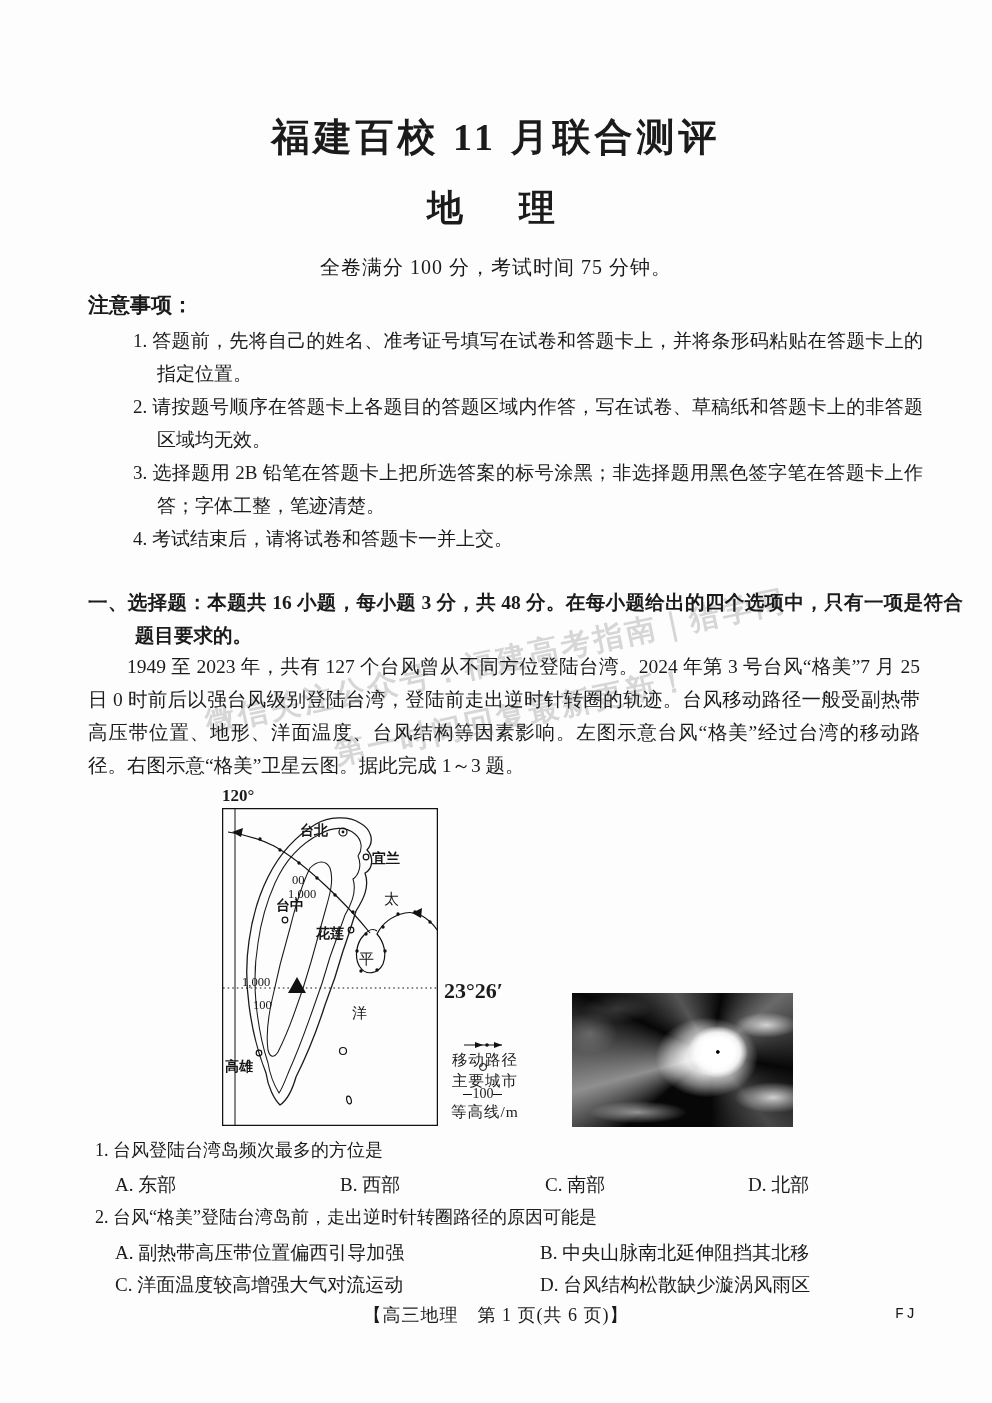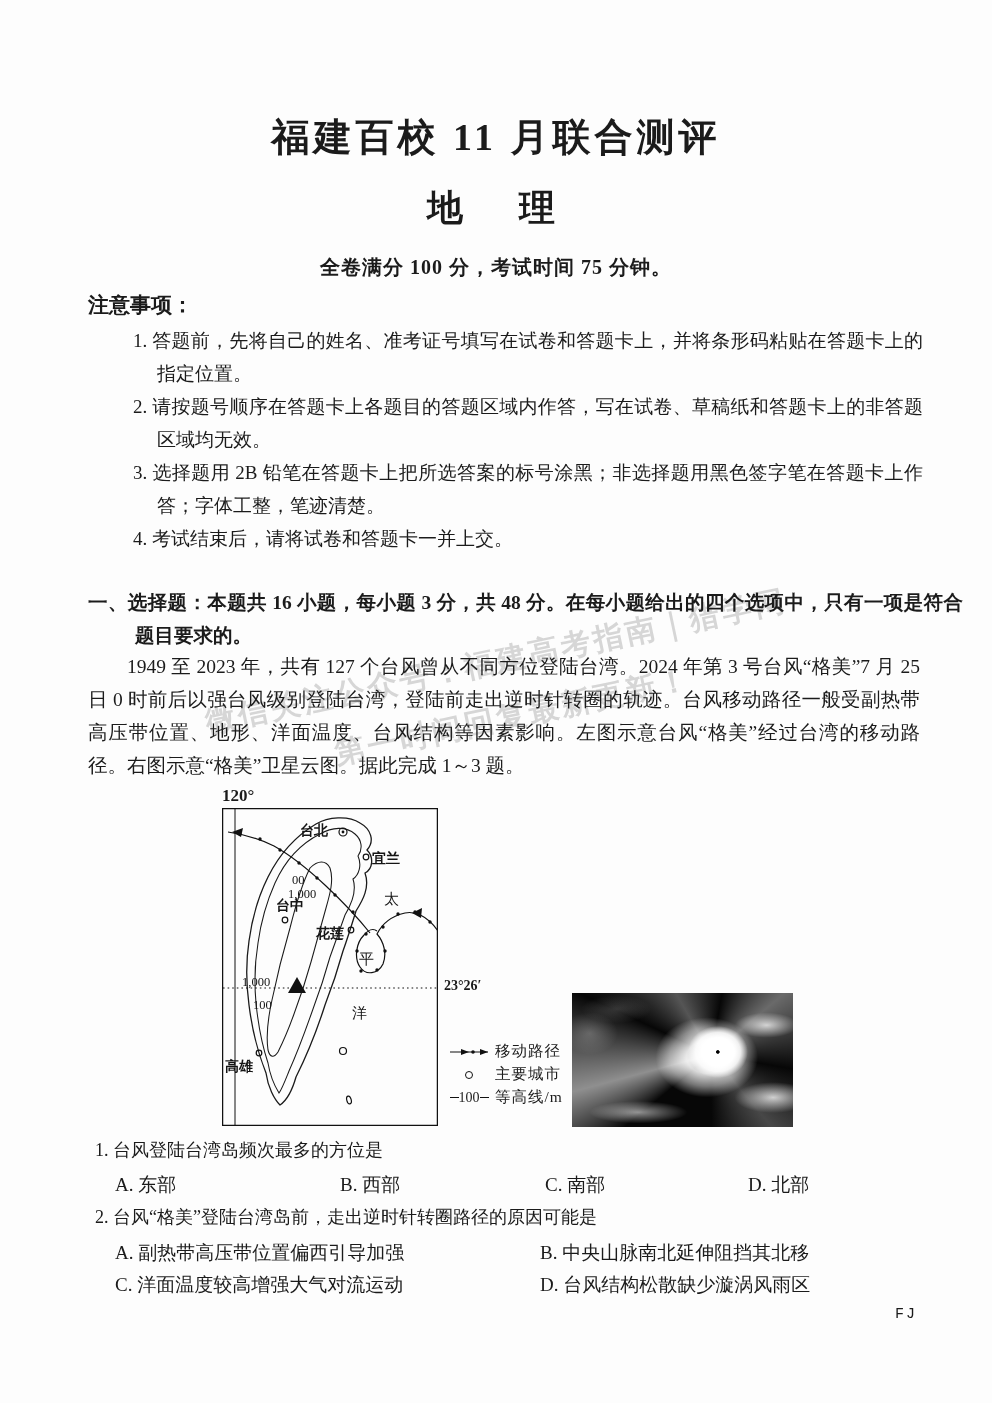--- a/index.html
+++ b/index.html
@@ -4,39 +4,39 @@
 <style>
   html,body{margin:0;padding:0;background:#ffffff;}
   .page{
     position:relative;width:992px;height:1403px;background:#fdfdfd;
     font-family:"Liberation Serif","DejaVu Serif",serif;color:#1b1b1b;overflow:hidden;
   }
   .abs{position:absolute;}
   .center{left:0;width:992px;text-align:center;}
   .doc-title{top:112px;font-size:38px;font-weight:bold;letter-spacing:4px;}
   .doc-subject{top:184px;font-size:36px;font-weight:bold;letter-spacing:10px;}
-  .exam-info{top:254px;font-size:20px;letter-spacing:1px;font-weight:bold;}
+  .exam-info{top:254px;font-size:20px;letter-spacing:1px;}
   .notice-heading{left:88px;top:291px;font-size:21px;font-weight:bold;}
   .notice-list{left:133px;top:324px;width:790px;font-size:19px;line-height:33px;}
   .notice-item{padding-left:24px;text-indent:-24px;margin-bottom:0;text-align:justify;}
   .section-heading{left:88px;top:586px;width:828px;font-size:19.5px;font-weight:bold;
     line-height:33px;padding-left:47px;text-indent:-47px;text-align:justify;}
   .intro-para{left:88px;top:650px;width:832px;font-size:19.5px;line-height:33px;
     text-indent:2em;text-align:justify;}
   .watermark{
     left:205px;top:636px;width:640px;transform:rotate(-12deg);transform-origin:center;
     color:rgba(125,125,125,.30);font-size:30px;font-weight:bold;letter-spacing:3px;
     pointer-events:none;white-space:nowrap;
   }
   .watermark .wm2{margin-top:16px;margin-left:120px;}
   .map-meridian-label{left:222px;top:786px;font-size:17px;font-weight:bold;}
   .taiwan-map{left:222px;top:808px;}
-  .tropic-label{left:444px;top:978px;font-size:14px;font-weight:bold;}
+  .tropic-label{left:444px;top:978px;font-size:22px;font-weight:bold;}
   .legend{left:447px;top:1040px;font-size:15.5px;}
-  .legend-row{display:flex;align-items:center;height:23px;}
+  .legend-row{display:flex;align-items:center;height:23px;flex-direction:column;}
   .legend-sym{width:44px;display:flex;align-items:center;justify-content:center;}
   .legend-label{margin-left:4px;letter-spacing:1px;}
   .legend-circle{width:6px;height:6px;border:1.3px solid #111;border-radius:50%;}
   .legend-contour{display:flex;align-items:center;font-size:14px;}
   .legend-contour .dash{width:9px;height:0;border-top:1.4px solid #111;}
   .satellite{
     left:572px;top:993px;width:221px;height:134px;
     background:
       radial-gradient(circle 3px at 66% 44%, #000 0 1.4px, transparent 2.2px),
       radial-gradient(ellipse 30px 26px at 66% 44%, #ffffff 0 55%, rgba(255,255,255,.85) 75%, transparent 100%),
@@ -203,15 +203,16 @@
   <span class="abs q-opt" style="left:340px;top:1172px;">B. 西部</span>
   <span class="abs q-opt" style="left:545px;top:1172px;">C. 南部</span>
   <span class="abs q-opt" style="left:748px;top:1172px;">D. 北部</span>
 
   <div class="abs q-text" style="top:1205px;">2. 台风“格美”登陆台湾岛前，走出逆时针转圈路径的原因可能是</div>
   <span class="abs q-opt" style="left:115px;top:1240px;">A. 副热带高压带位置偏西引导加强</span>
   <span class="abs q-opt" style="left:540px;top:1240px;">B. 中央山脉南北延伸阻挡其北移</span>
   <span class="abs q-opt" style="left:115px;top:1272px;">C. 洋面温度较高增强大气对流运动</span>
   <span class="abs q-opt" style="left:540px;top:1272px;">D. 台风结构松散缺少漩涡风雨区</span>
 
+  <div class="abs center footer">【高三地理　第 1 页(共 6 页)】</div>
   <div class="abs footer-code">FJ</div>
 
 </div>
 
 </body></html>

